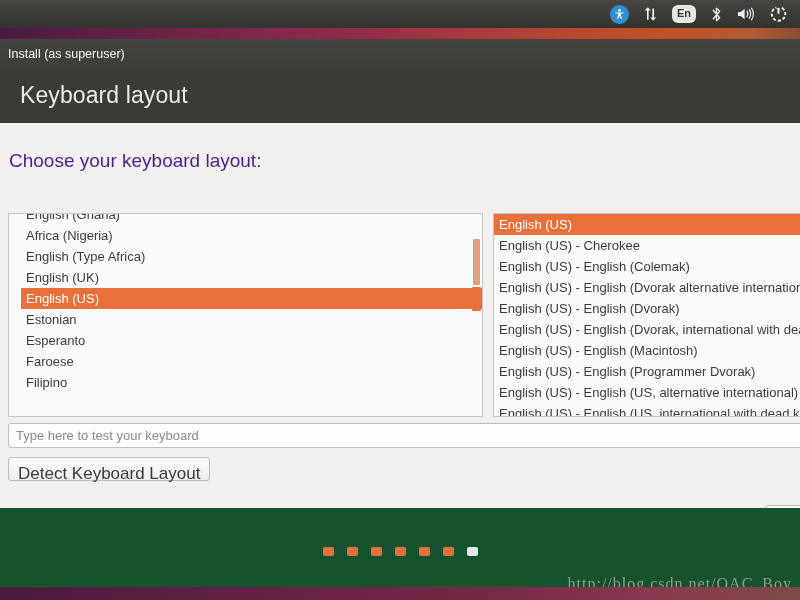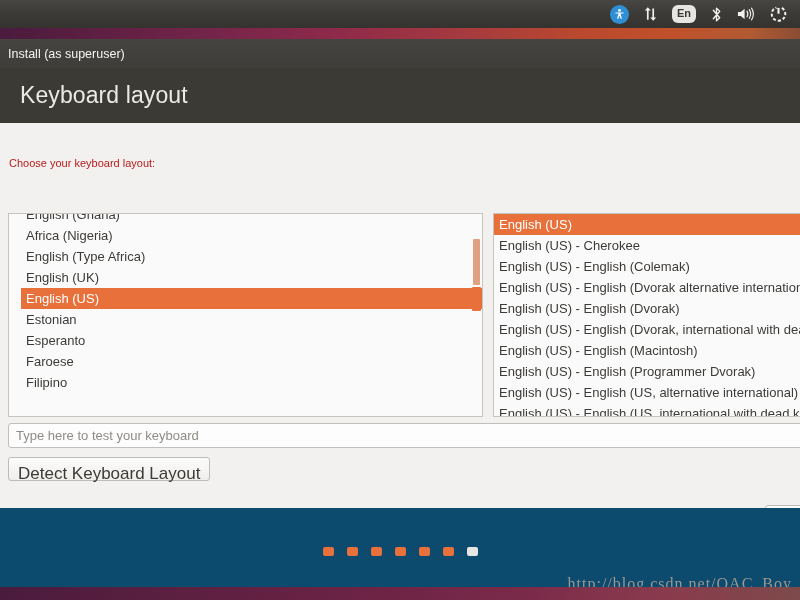--- a/index.html
+++ b/index.html
@@ -104,23 +104,23 @@
 
   
   #content {
     position: absolute;
     left: 0; top: 84px;
     width: 800px; height: 385px;
     background: #f2f1f0;
   }
   #choose-label {
     position: absolute;
-    left: 9px; top: 34px;
-    font-size: 11px;
-    color: #b91c1c;
+    left: 9px; top: 27px;
+    font-size: 19px;
+    color: #4c1d95;
   }
 
   .listbox {
     position: absolute;
     top: 90px;
     height: 204px;
     background: #fbfafa;
     border: 1px solid #c7c3bd;
     box-sizing: border-box;
     overflow: hidden;
@@ -222,21 +222,21 @@
   #back-button .back-label {
     color: #dd4814;
     font-size: 13.5px;
   }
 
   
   #footer {
     position: absolute;
     left: 0; top: 469px;
     width: 800px; height: 92px;
-    background: #0c4a6e;
+    background: #14532d;
   }
   #dots {
     position: absolute;
     left: 0; top: 39px;
     width: 800px;
     display: flex;
     align-items: center;
     justify-content: center;
     gap: 13px;
   }

